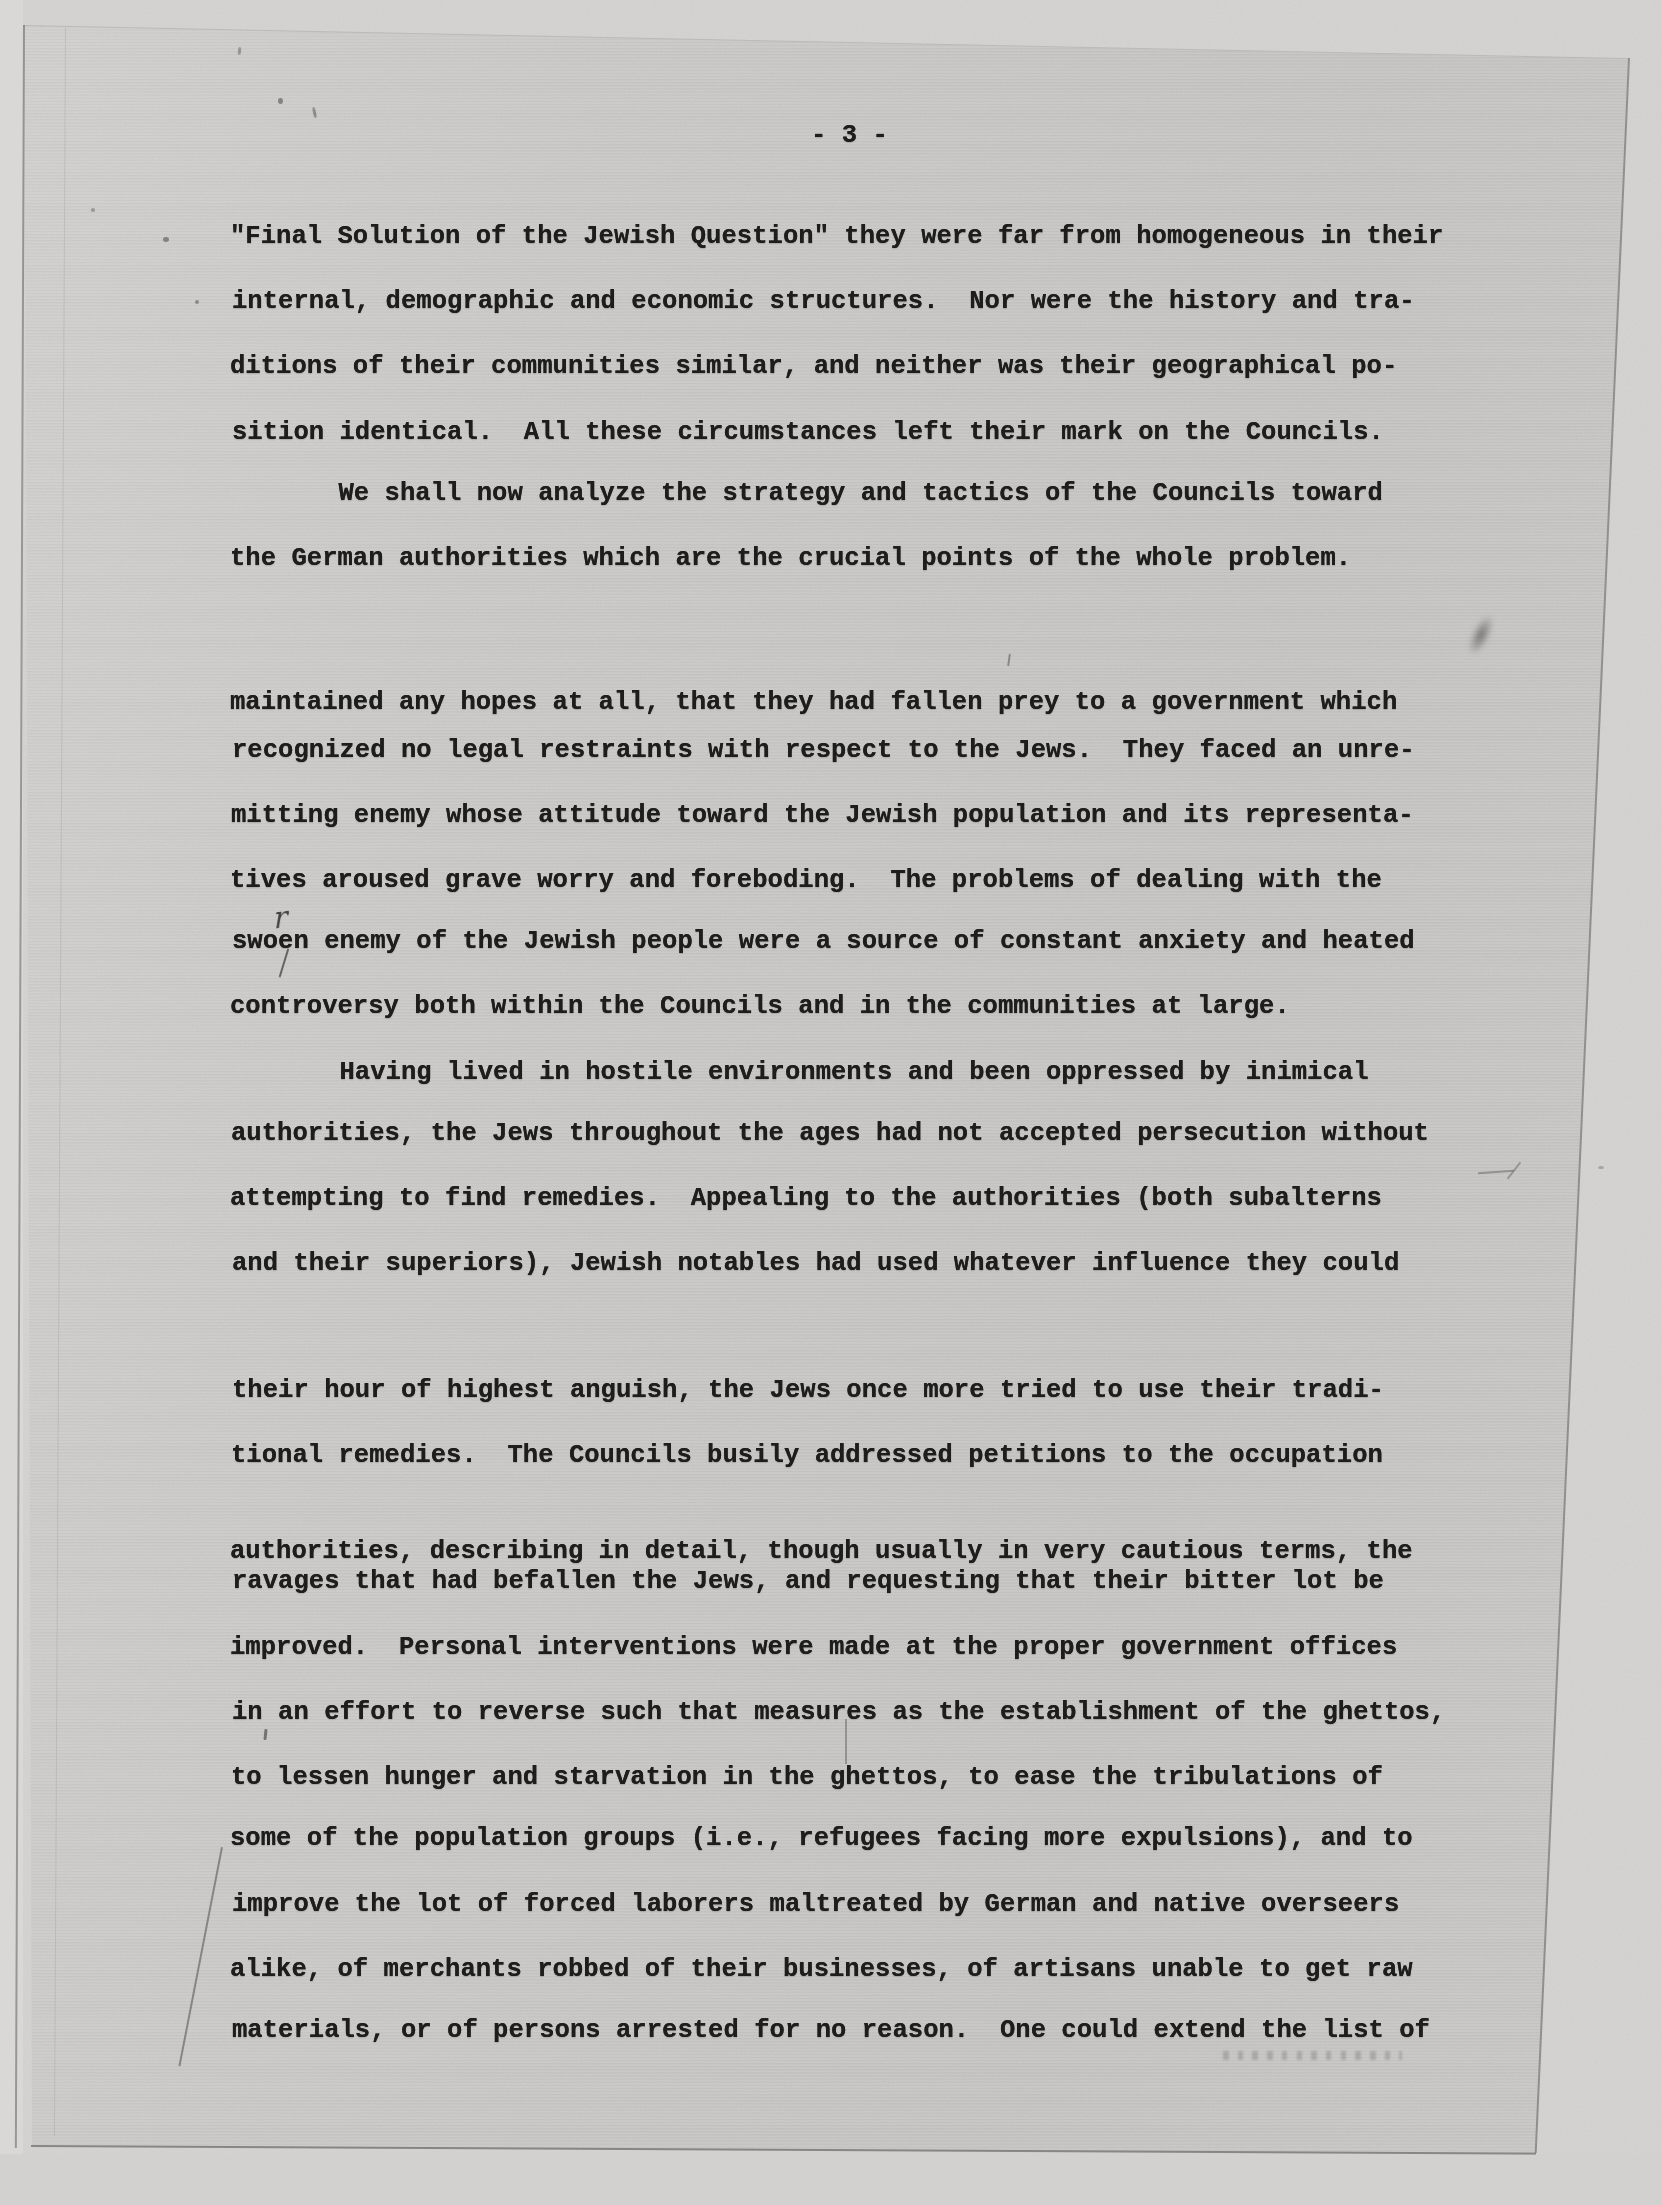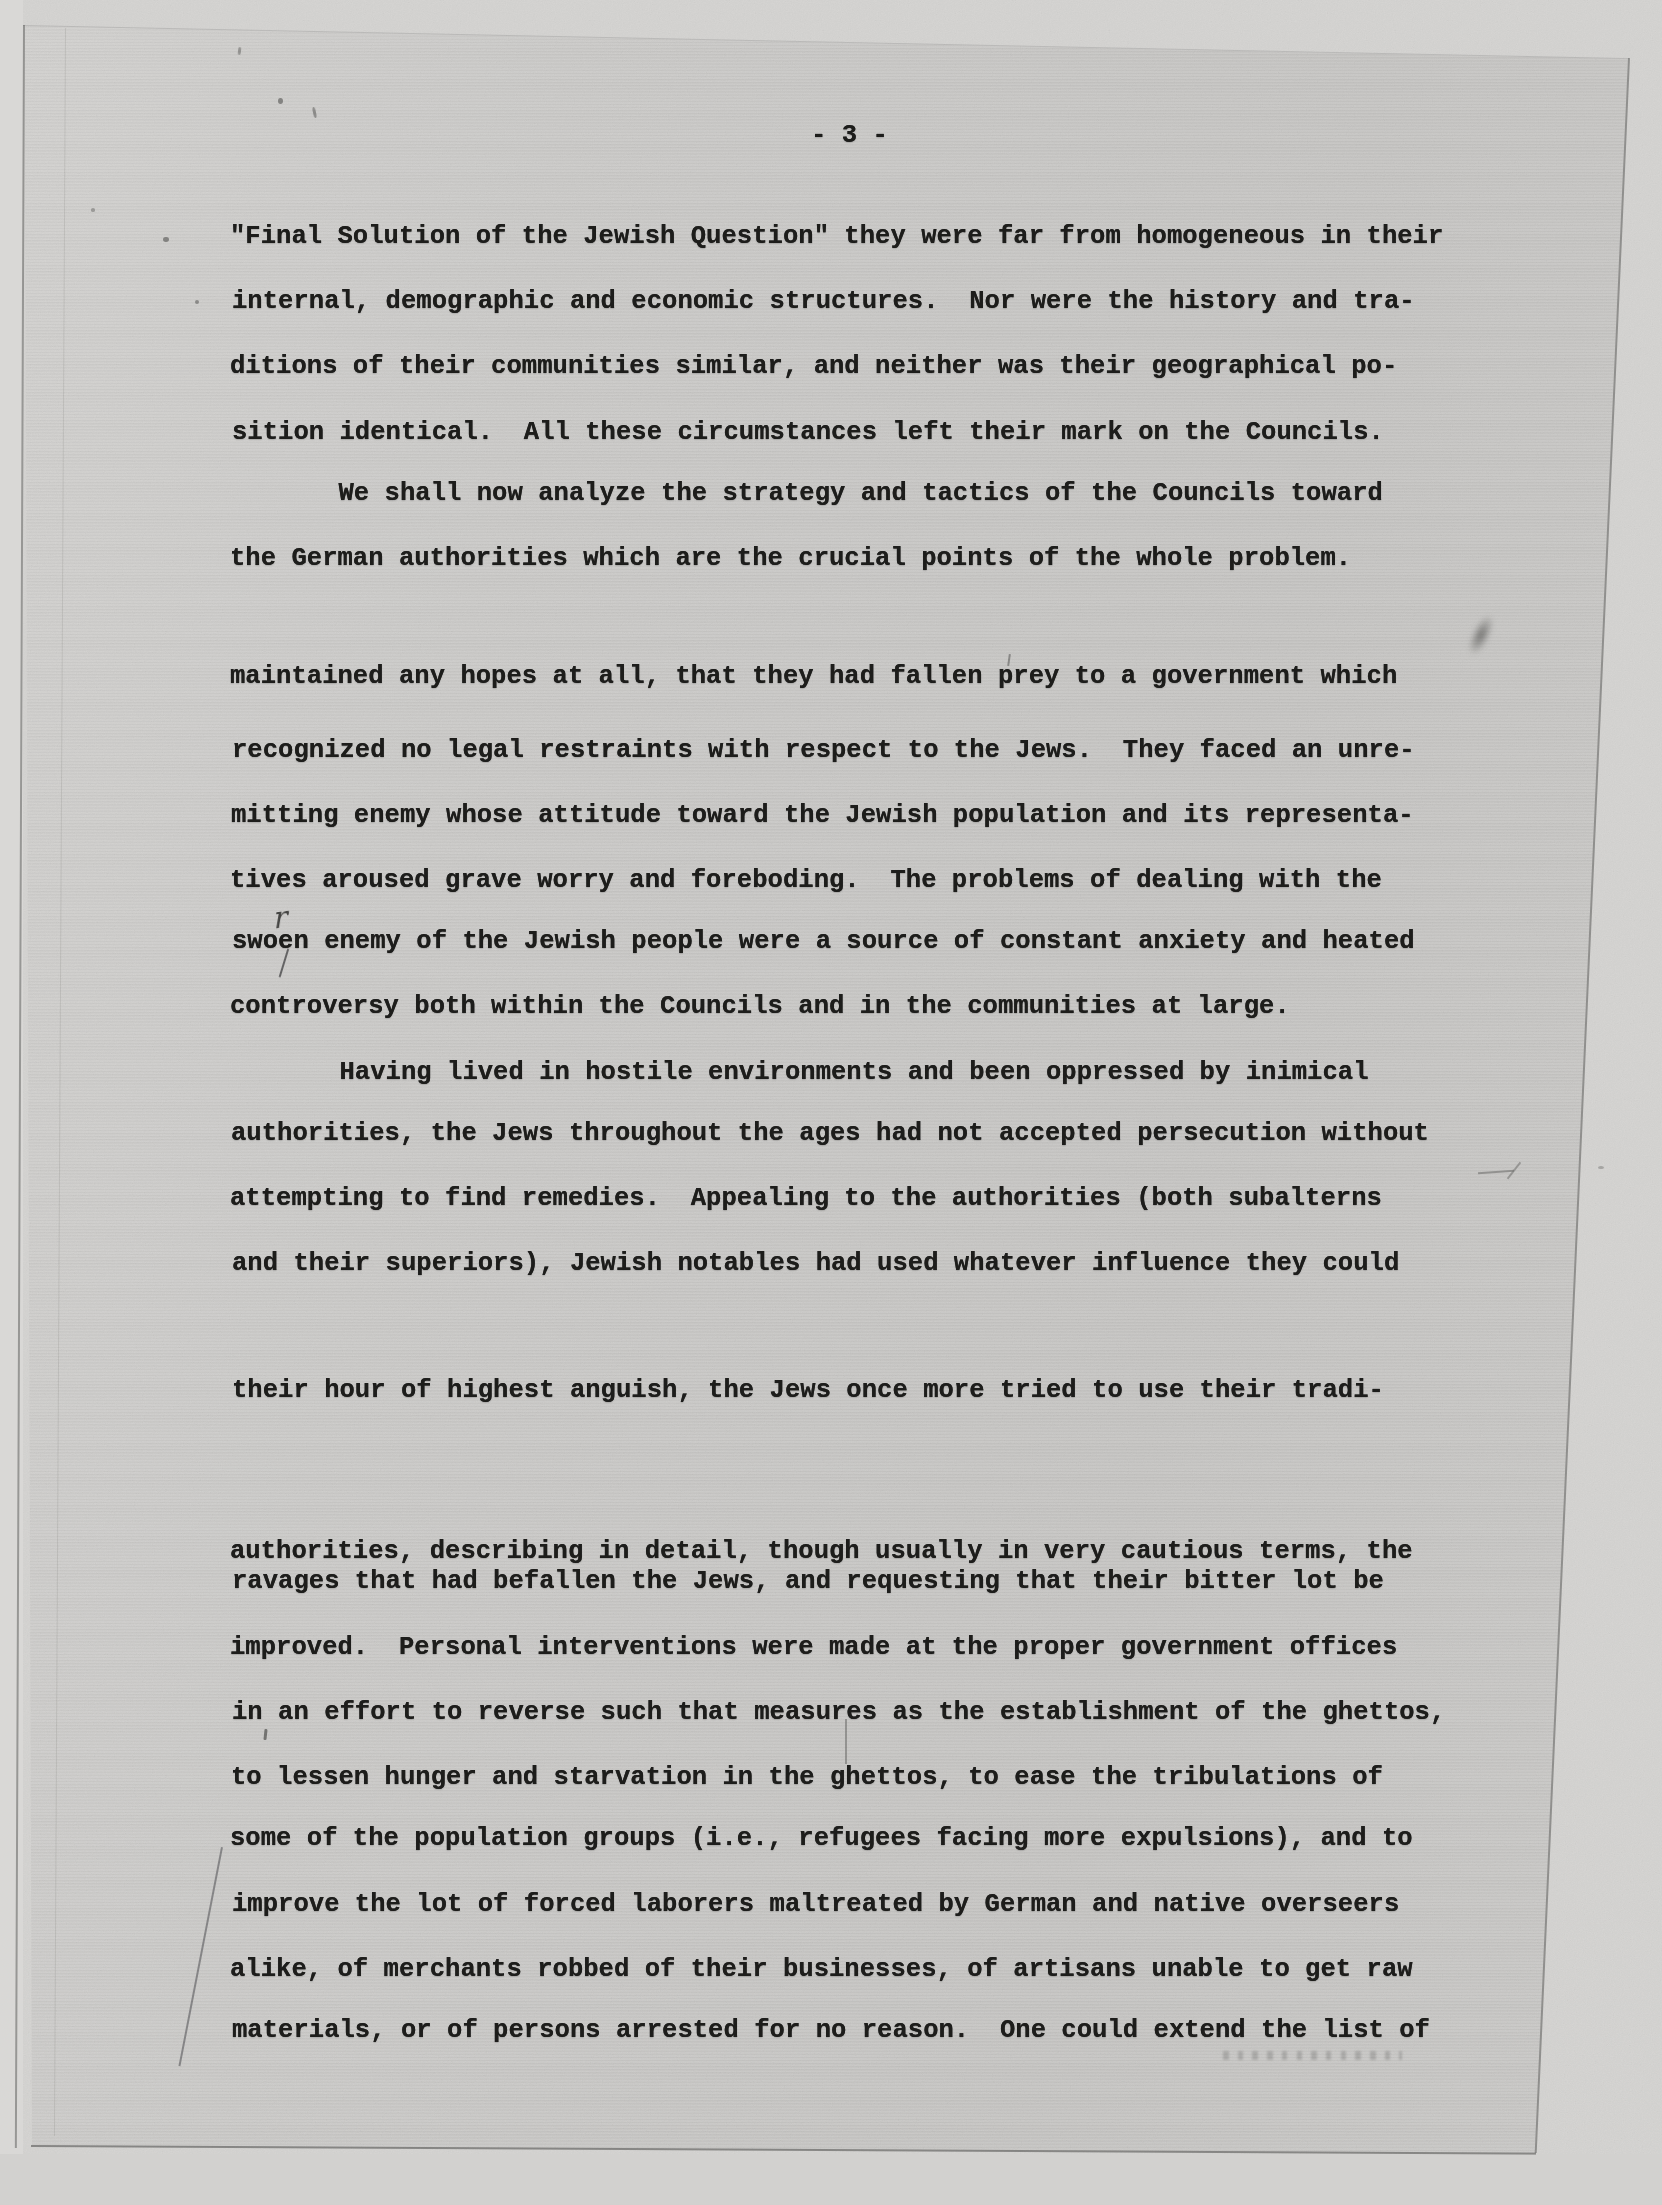--- a/index.html
+++ b/index.html
@@ -96,31 +96,32 @@
 <div class="edge edge-bottom"></div>
 
 <div class="tline pageno">- 3 -</div>
 <div class="textblock">
     <div class="tline" style="top: 221px; left: 230px;"><span>"Final Solution of the Jewish Question" they were far from homogeneous in their</span></div>
     <div class="tline" style="top: 286px; left: 232px;"><span>internal, demographic and economic structures.  Nor were the history and tra-</span></div>
     <div class="tline" style="top: 351px; left: 230px;"><span>ditions of their communities similar, and neither was their geographical po-</span></div>
     <div class="tline" style="top: 417px; left: 232px;"><span>sition identical.  All these circumstances left their mark on the Councils.</span></div>
     <div class="tline" style="top: 478px; left: 231px;"><span>       We shall now analyze the strategy and tactics of the Councils toward</span></div>
     <div class="tline" style="top: 543px; left: 230px;"><span>the German authorities which are the crucial points of the whole problem.</span></div>
-    <div class="tline" style="top: 661px; left: 230px;"><span>maintained any hopes at all, that they had fallen prey to a government which</span></div>
+    <div class="tline" style="top: 687px; left: 230px;"><span>maintained any hopes at all, that they had fallen prey to a government which</span></div>
     <div class="tline" style="top: 735px; left: 232px;"><span>recognized no legal restraints with respect to the Jews.  They faced an unre-</span></div>
     <div class="tline" style="top: 800px; left: 231px;"><span>mitting enemy whose attitude toward the Jewish population and its representa-</span></div>
     <div class="tline" style="top: 865px; left: 230px;"><span>tives aroused grave worry and foreboding.  The problems of dealing with the</span></div>
     <div class="tline" style="top: 926px; left: 232px;"><span>swoen enemy of the Jewish people were a source of constant anxiety and heated</span></div>
     <div class="tline" style="top: 991px; left: 230px;"><span>controversy both within the Councils and in the communities at large.</span></div>
     <div class="tline" style="top: 1057px; left: 232px;"><span>       Having lived in hostile environments and been oppressed by inimical</span></div>
     <div class="tline" style="top: 1118px; left: 231px;"><span>authorities, the Jews throughout the ages had not accepted persecution without</span></div>
     <div class="tline" style="top: 1183px; left: 230px;"><span>attempting to find remedies.  Appealing to the authorities (both subalterns</span></div>
     <div class="tline" style="top: 1248px; left: 232px;"><span>and their superiors), Jewish notables had used whatever influence they could</span></div>
     <div class="tline" style="top: 1375px; left: 232px;"><span>their hour of highest anguish, the Jews once more tried to use their tradi-</span></div>
+    <div class="tline" style="top: 1440px; left: 231px;"><span>tional remedies.  The Councils busily addressed petitions to the occupation</span></div>
     <div class="tline" style="top: 1505px; left: 230px; margin-top: 31px;"><span>authorities, describing in detail, though usually in very cautious terms, the</span></div>
     <div class="tline" style="top: 1566px; left: 232px;"><span>ravages that had befallen the Jews, and requesting that their bitter lot be</span></div>
     <div class="tline" style="top: 1632px; left: 230px;"><span>improved.  Personal interventions were made at the proper government offices</span></div>
     <div class="tline" style="top: 1697px; left: 232px;"><span>in an effort to reverse such that measures as the establishment of the ghettos,</span></div>
     <div class="tline" style="top: 1762px; left: 231px;"><span>to lessen hunger and starvation in the ghettos, to ease the tribulations of</span></div>
     <div class="tline" style="top: 1823px; left: 230px;"><span>some of the population groups (i.e., refugees facing more expulsions), and to</span></div>
     <div class="tline" style="top: 1889px; left: 232px;"><span>improve the lot of forced laborers maltreated by German and native overseers</span></div>
     <div class="tline" style="top: 1954px; left: 230px;"><span>alike, of merchants robbed of their businesses, of artisans unable to get raw</span></div>
     <div class="tline" style="top: 2015px; left: 232px;"><span>materials, or of persons arrested for no reason.  One could extend the list of</span></div>
   </div>

